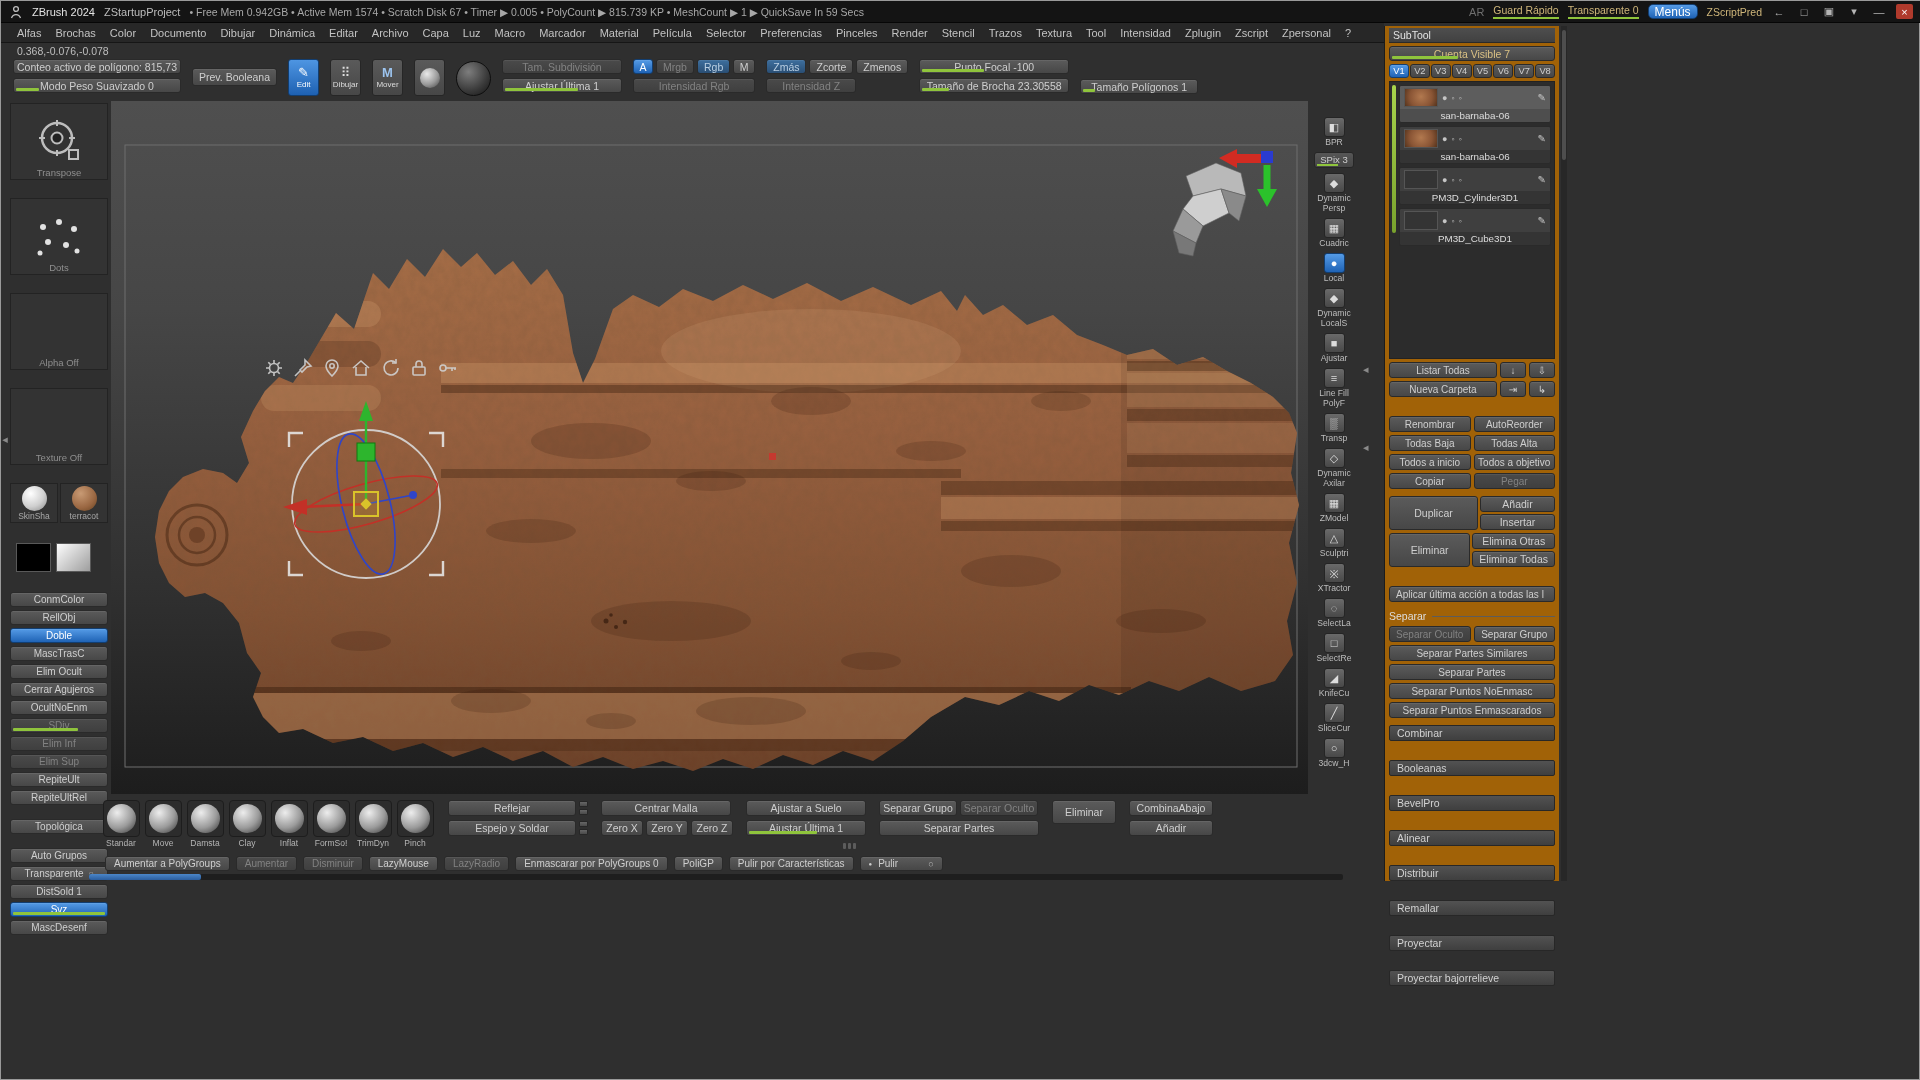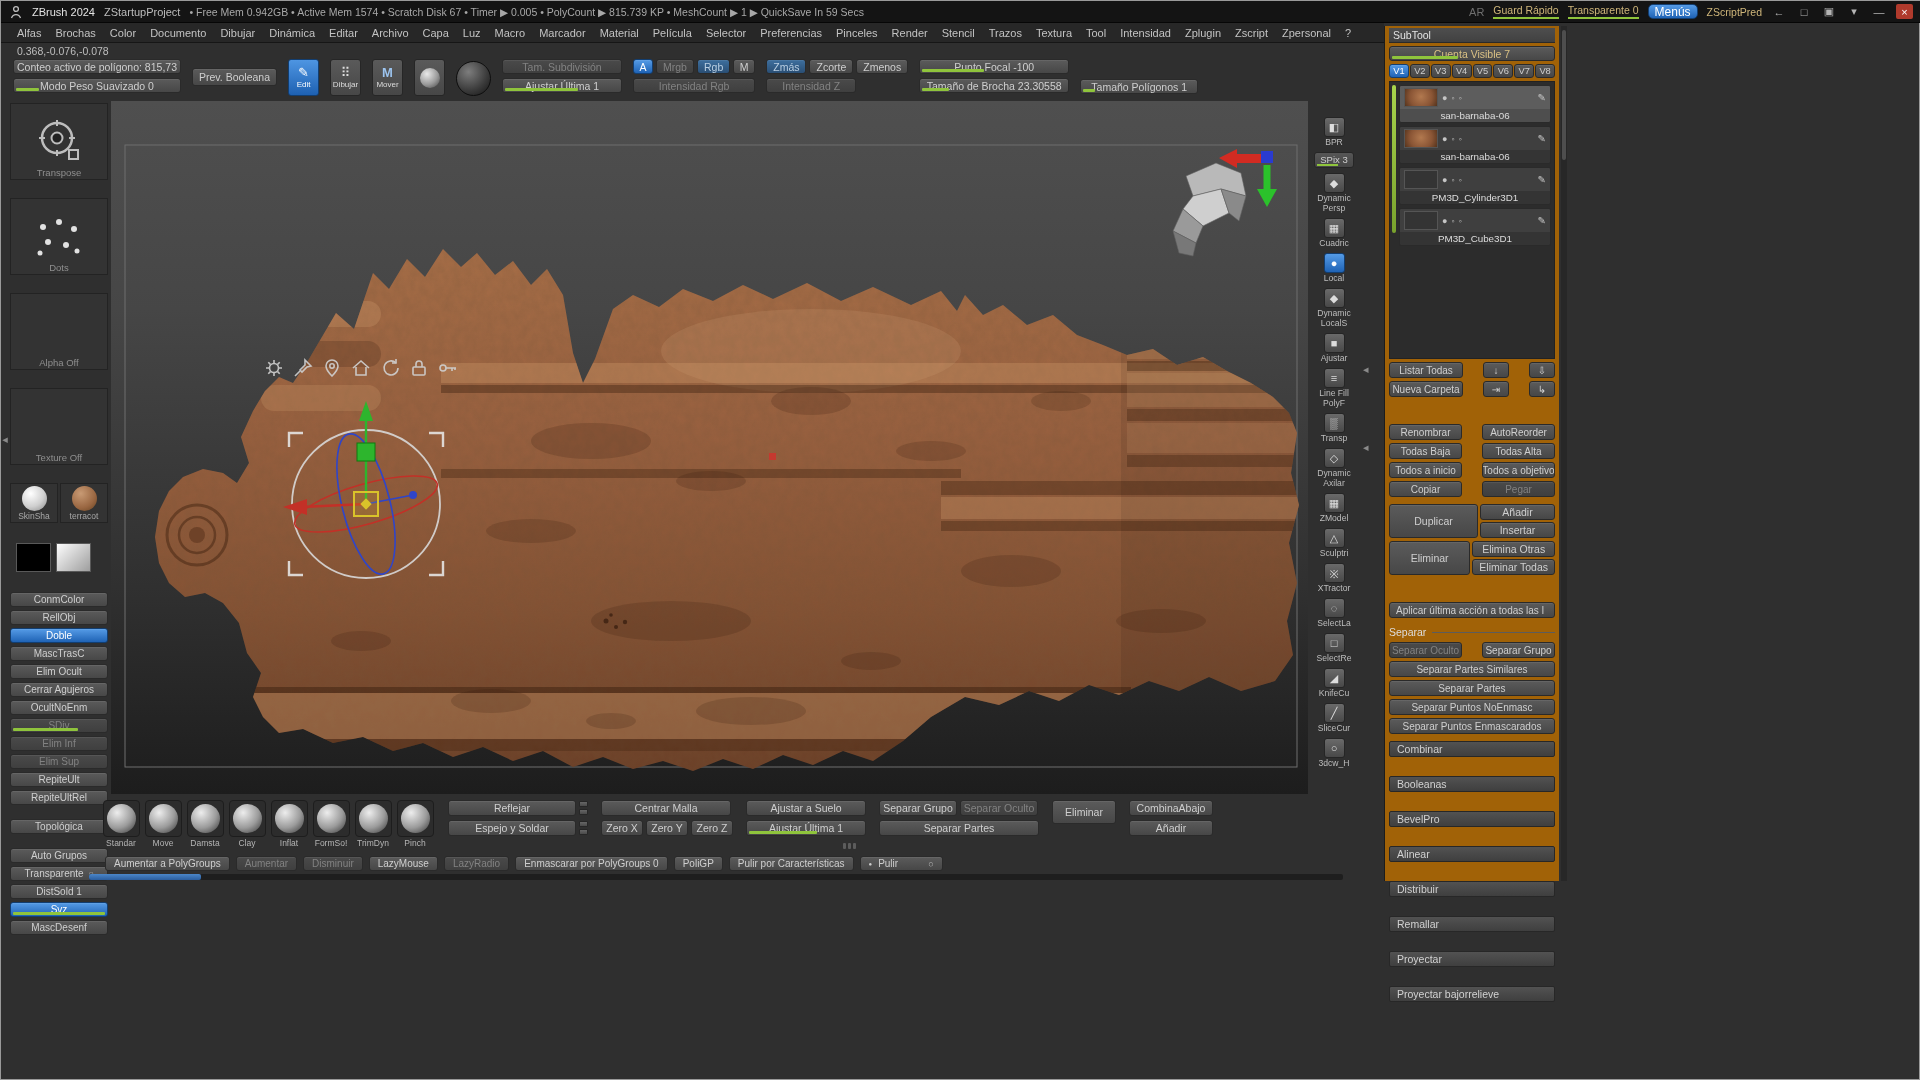--- a/index.html
+++ b/index.html
@@ -96,31 +96,31 @@
 .st-list{height:278px;background:#2c2c2c;border:1px solid #222;position:relative;padding:3px 3px 3px 9px;flex:none}
 .st-scroll{position:absolute;left:2px;top:3px;width:4px;height:148px;background:linear-gradient(#a8d44c,#79a22d);border-radius:2px}
 .st-item{margin-bottom:3px;background:#3f3f3f;border:1px solid #2a2a2a;border-radius:2px}
 .st-item.selected{background:#5d5d5d}
 .st-top{display:flex;align-items:center;gap:4px;height:23px;padding:0 4px}
 .st-thumb{width:34px;height:19px;background:#343434;border:1px solid #555;flex:none}
 .st-item.scan .st-thumb{background:radial-gradient(circle at 50% 45%,#b2794f 0%,#8a5535 60%,#55341d 100%)}
 .st-ic{font-size:9px;color:#c5c5c5}
 .st-pen{margin-left:auto;font-size:10px;color:#c5c5c5}
 .st-name{height:13px;font-size:9.8px;text-align:center;color:#ddd;background:rgba(0,0,0,.16);line-height:13px;overflow:hidden}
-.st-row{display:flex;gap:20px;flex:none}
+.st-row{display:flex;gap:3px;flex:none}
 .st-row .btn{flex:1;height:16px;font-size:10px}
 .st-row .btn.icon-sm{flex:0 0 26px}
 .st-grid2{display:flex;gap:2px;flex:none}
 .st-grid2 .tall{flex:1;height:34px}
 .st-grid2 .col{flex:1;display:flex;flex-direction:column;gap:2px}
 .st-wide{height:16px;font-size:10px;justify-content:flex-start;flex:none}
 .sep-header{display:flex;align-items:center;gap:6px;color:#dedede;margin:5px 0 1px;flex:none}
 .sep-header::after{content:"";flex:1;height:1px;background:#5c5c5c}
 .palette-bar{height:16px;background:linear-gradient(#525252,#3f3f3f);border:1px solid #272727;border-radius:2px;display:flex;align-items:center;padding:0 7px;color:#d2d2d2;margin-bottom:19px;flex:none}
-.mt8{margin-top:24px}.mt4{margin-top:4px}
+.mt8{margin-top:16px}.mt4{margin-top:4px}
 .vscroll{position:absolute;left:1560px;top:25px;width:6px;height:855px;background:#272727}
 .vscroll .thumb{position:absolute;left:1px;top:4px;width:4px;height:130px;background:#4e4e4e;border-radius:2px}
 
 
 .bottomshelf{position:absolute;left:100px;top:795px;width:1244px;height:76px}
 .bs-row1{display:flex;gap:13px;padding-top:4px;align-items:flex-start}
 .brushes{display:flex;gap:2px}
 .brush{width:40px;text-align:center}
 .brush-ball{width:37px;height:37px;margin:0 auto;border-radius:4px;background:#2c2c2c;border:1px solid #1d1d1d;position:relative}
 .brush-ball::after{content:"";position:absolute;inset:3px;border-radius:50%;background:radial-gradient(circle at 35% 30%,#ededed,#9b9b9b 55%,#454545 92%)}

